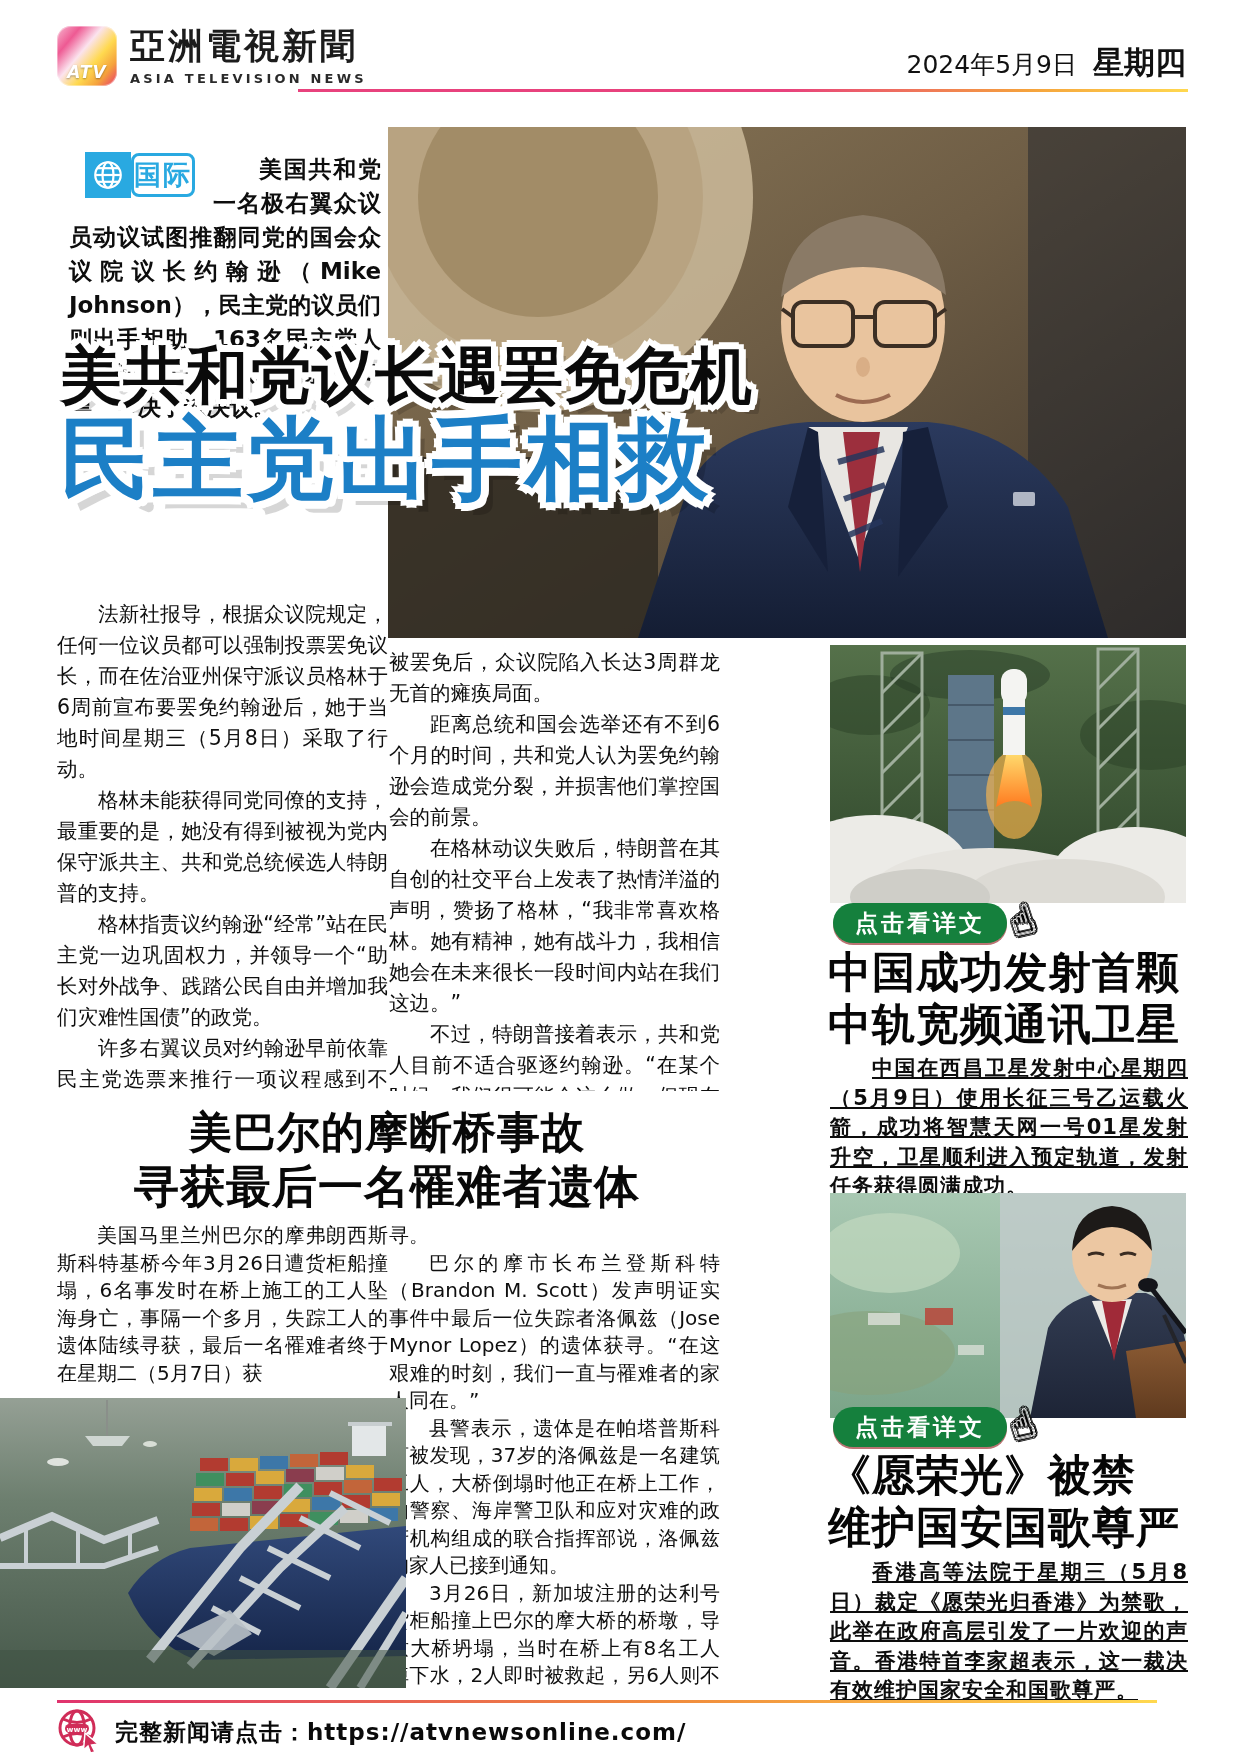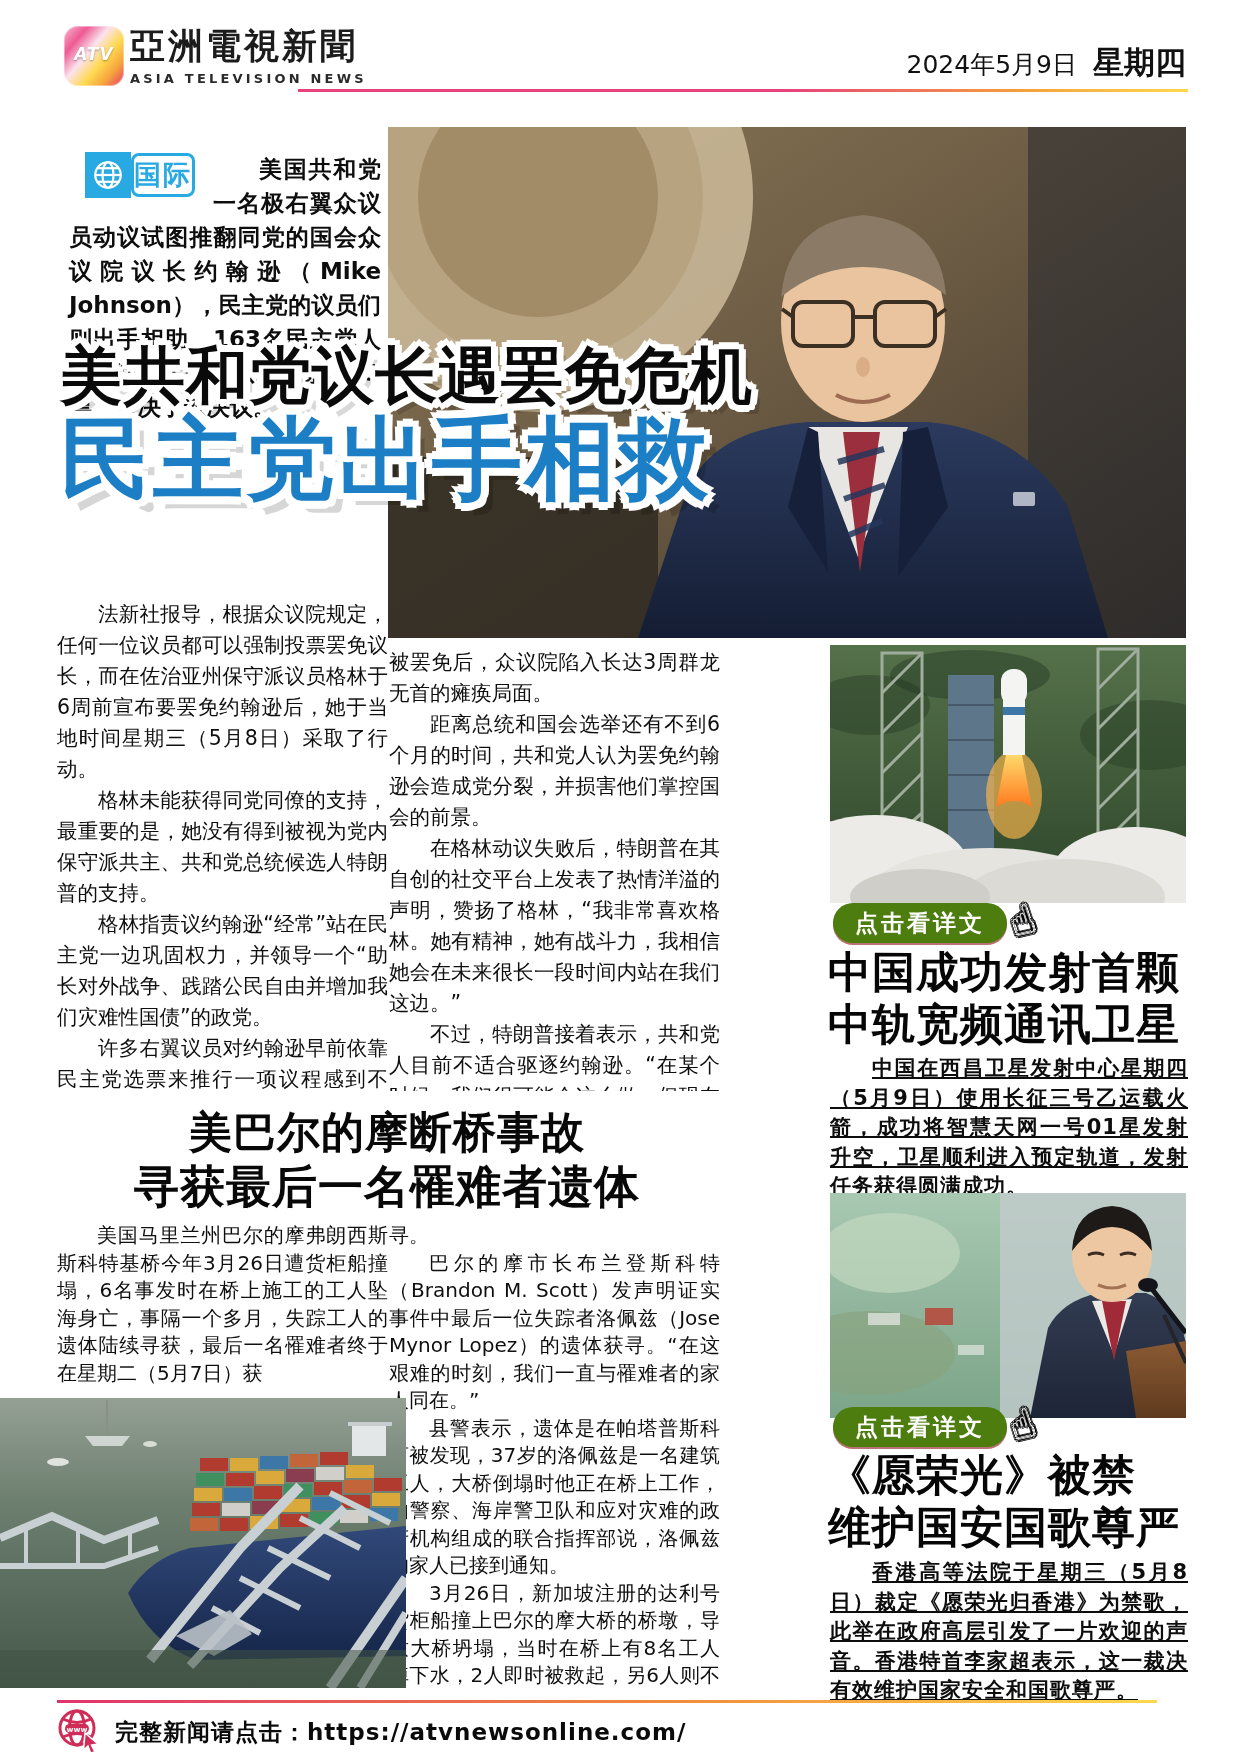--- a/index.html
+++ b/index.html
@@ -2,21 +2,21 @@
 <html><head>
 <meta charset="utf-8">
 <style>
   html,body{margin:0;padding:0;background:#fff;}
   body{font-family:"DejaVu Sans",sans-serif;}
   .page{position:relative;width:1250px;height:1760px;background:#fff;overflow:hidden;}
 
   
   .logo{position:absolute;left:57px;top:26px;width:60px;height:60px;border-radius:14px;
     background:linear-gradient(130deg,#f7b8d0 0%,#ee5a93 22%,#fbe3ee 42%,#ffd94f 62%,#f5a23c 80%,#e8336e 100%);
-    display:flex;align-items:center;justify-content:center;box-shadow:inset 0 0 0 1px rgba(255,255,255,.4);margin-left:7px;}
+    display:flex;align-items:flex-end;justify-content:center;box-shadow:inset 0 0 0 1px rgba(255,255,255,.4);}
   .logo span{color:#fff;font-weight:bold;font-size:17px;font-style:italic;margin-bottom:4px;text-shadow:0 1px 2px rgba(0,0,0,.35);letter-spacing:1px;}
   .brand{position:absolute;left:130px;top:28px;}
   .brand-cn{font-size:35px;font-weight:bold;color:#1c1c1c;letter-spacing:3px;line-height:1.05;}
   .brand-en{font-size:13px;font-weight:bold;color:#2a2a2a;letter-spacing:3.2px;margin-top:6px;}
   .header-line{position:absolute;left:298px;top:89px;width:890px;height:3px;
     background:linear-gradient(90deg,#e8427d 0%,#e8427d 55%,#f5a23c 82%,#ffd84f 100%);}
   .date-block{position:absolute;right:64px;top:42px;display:flex;align-items:baseline;gap:16px;}
   .date-text{font-size:25px;color:#111;}
   .weekday{font-size:31px;font-weight:bold;color:#111;}
 
@@ -56,21 +56,21 @@
   .bridge-headline{position:absolute;left:57px;top:1106px;width:660px;text-align:center;font-weight:bold;color:#080808;}
   .bh1{font-size:43px;line-height:53px;letter-spacing:1px;}
   .bh2{font-size:45px;line-height:55px;letter-spacing:1px;}
   .bcol{position:absolute;width:331px;font-size:20px;line-height:27.5px;color:#0f0f0f;text-align:justify;overflow:hidden;}
   .bcol p{margin:0;text-indent:2em;}
   .bcol p.cont{text-indent:0;}
   #bridge-col1{left:57px;top:1222px;height:173px;}
   #bridge-col2{left:389px;top:1222px;height:463px;}
 
   
-  .detail-btn{position:absolute;left:833px;height:40px;background:#4d7c0f;border-radius:21px;color:#fff;
+  .detail-btn{position:absolute;left:833px;height:40px;background:#15803d;border-radius:21px;color:#fff;
     font-size:23px;font-weight:bold;display:flex;align-items:center;justify-content:center;padding:0 22px;
     letter-spacing:3px;box-shadow:0 2px 0 rgba(130,0,0,.55);z-index:5;cursor:pointer;}
   #btn-sat{top:903px;} #btn-hk{top:1407px;}
   .hand{position:absolute;right:-30px;top:-6px;font-size:40px;color:#fff;transform:rotate(-18deg);font-weight:normal;
     text-shadow:-2px -2px 0 #000,2px -2px 0 #000,-2px 2px 0 #000,2px 2px 0 #000,-3px 0 0 #000,3px 0 0 #000,0 3px 0 #000,0 -3px 0 #000;}
   .rc-headline{position:absolute;left:828px;width:362px;font-weight:bold;color:#060606;line-height:52px;letter-spacing:1px;font-size:43px;}
   #sat-headline{top:946px;}
   #hk-headline{top:1449px;}
   .rc-body{position:absolute;left:830px;width:358px;font-size:21px;font-weight:bold;line-height:29.5px;
     text-align:justify;color:#0d0d0d;letter-spacing:1px;}

